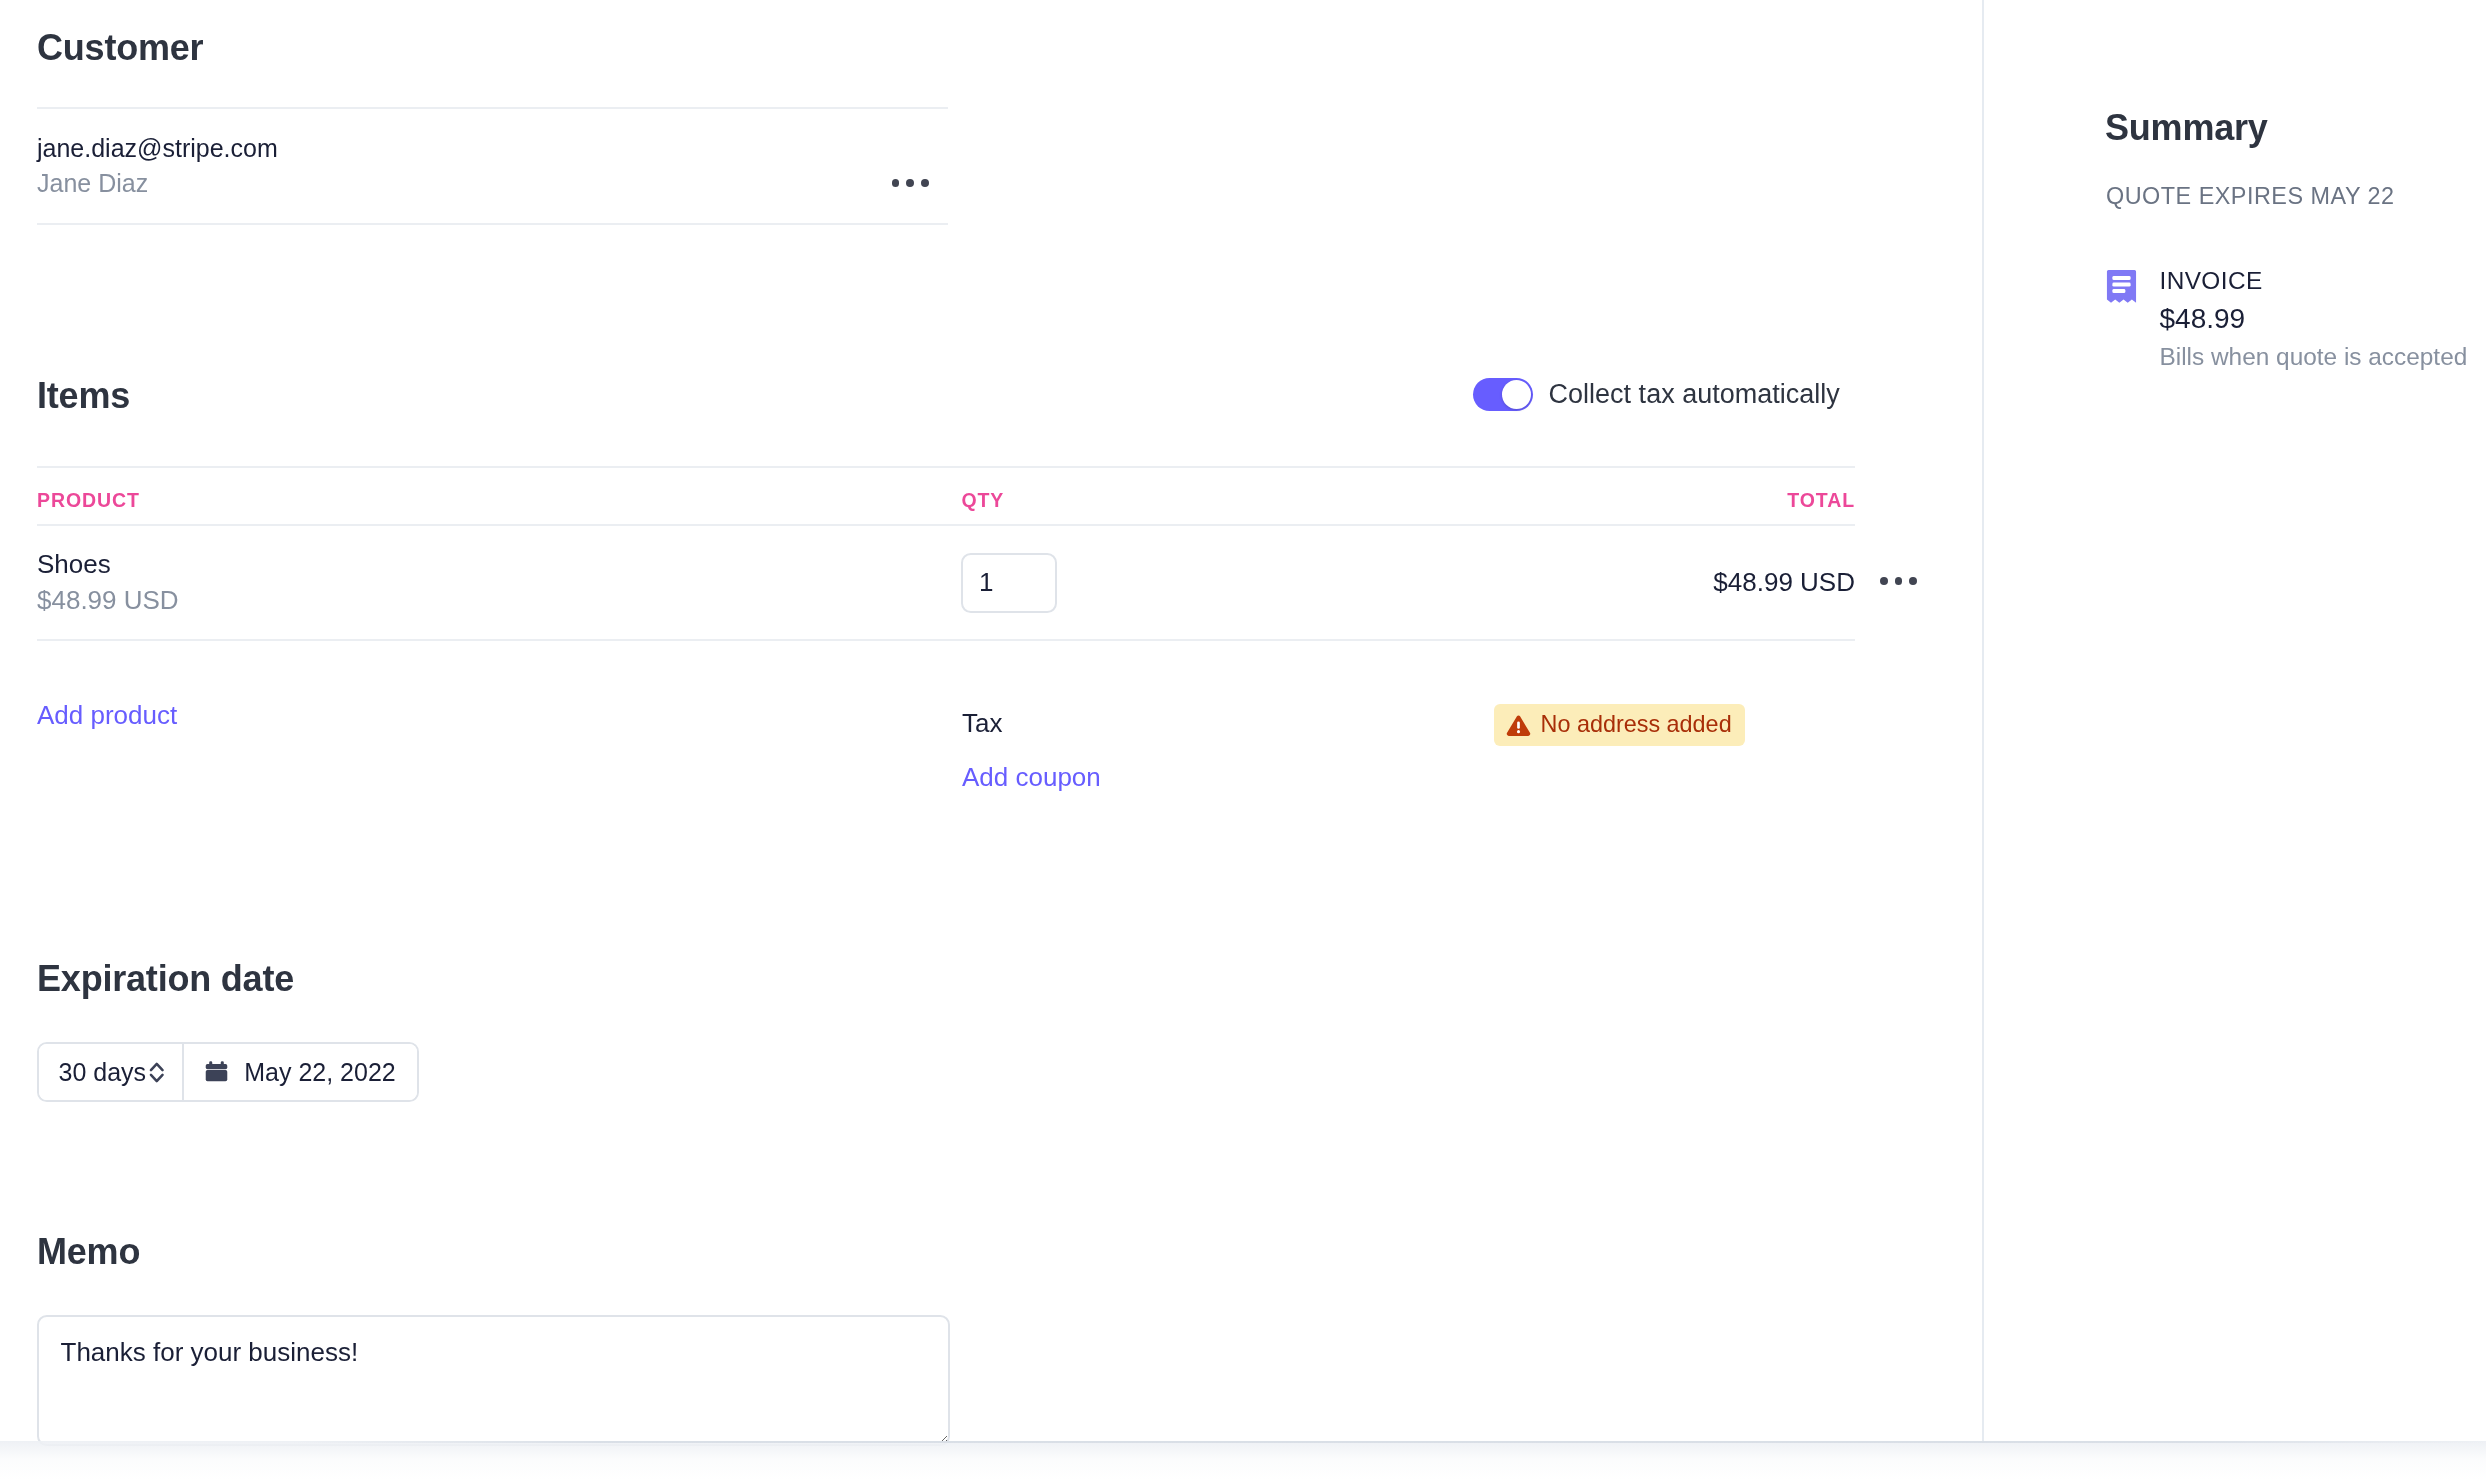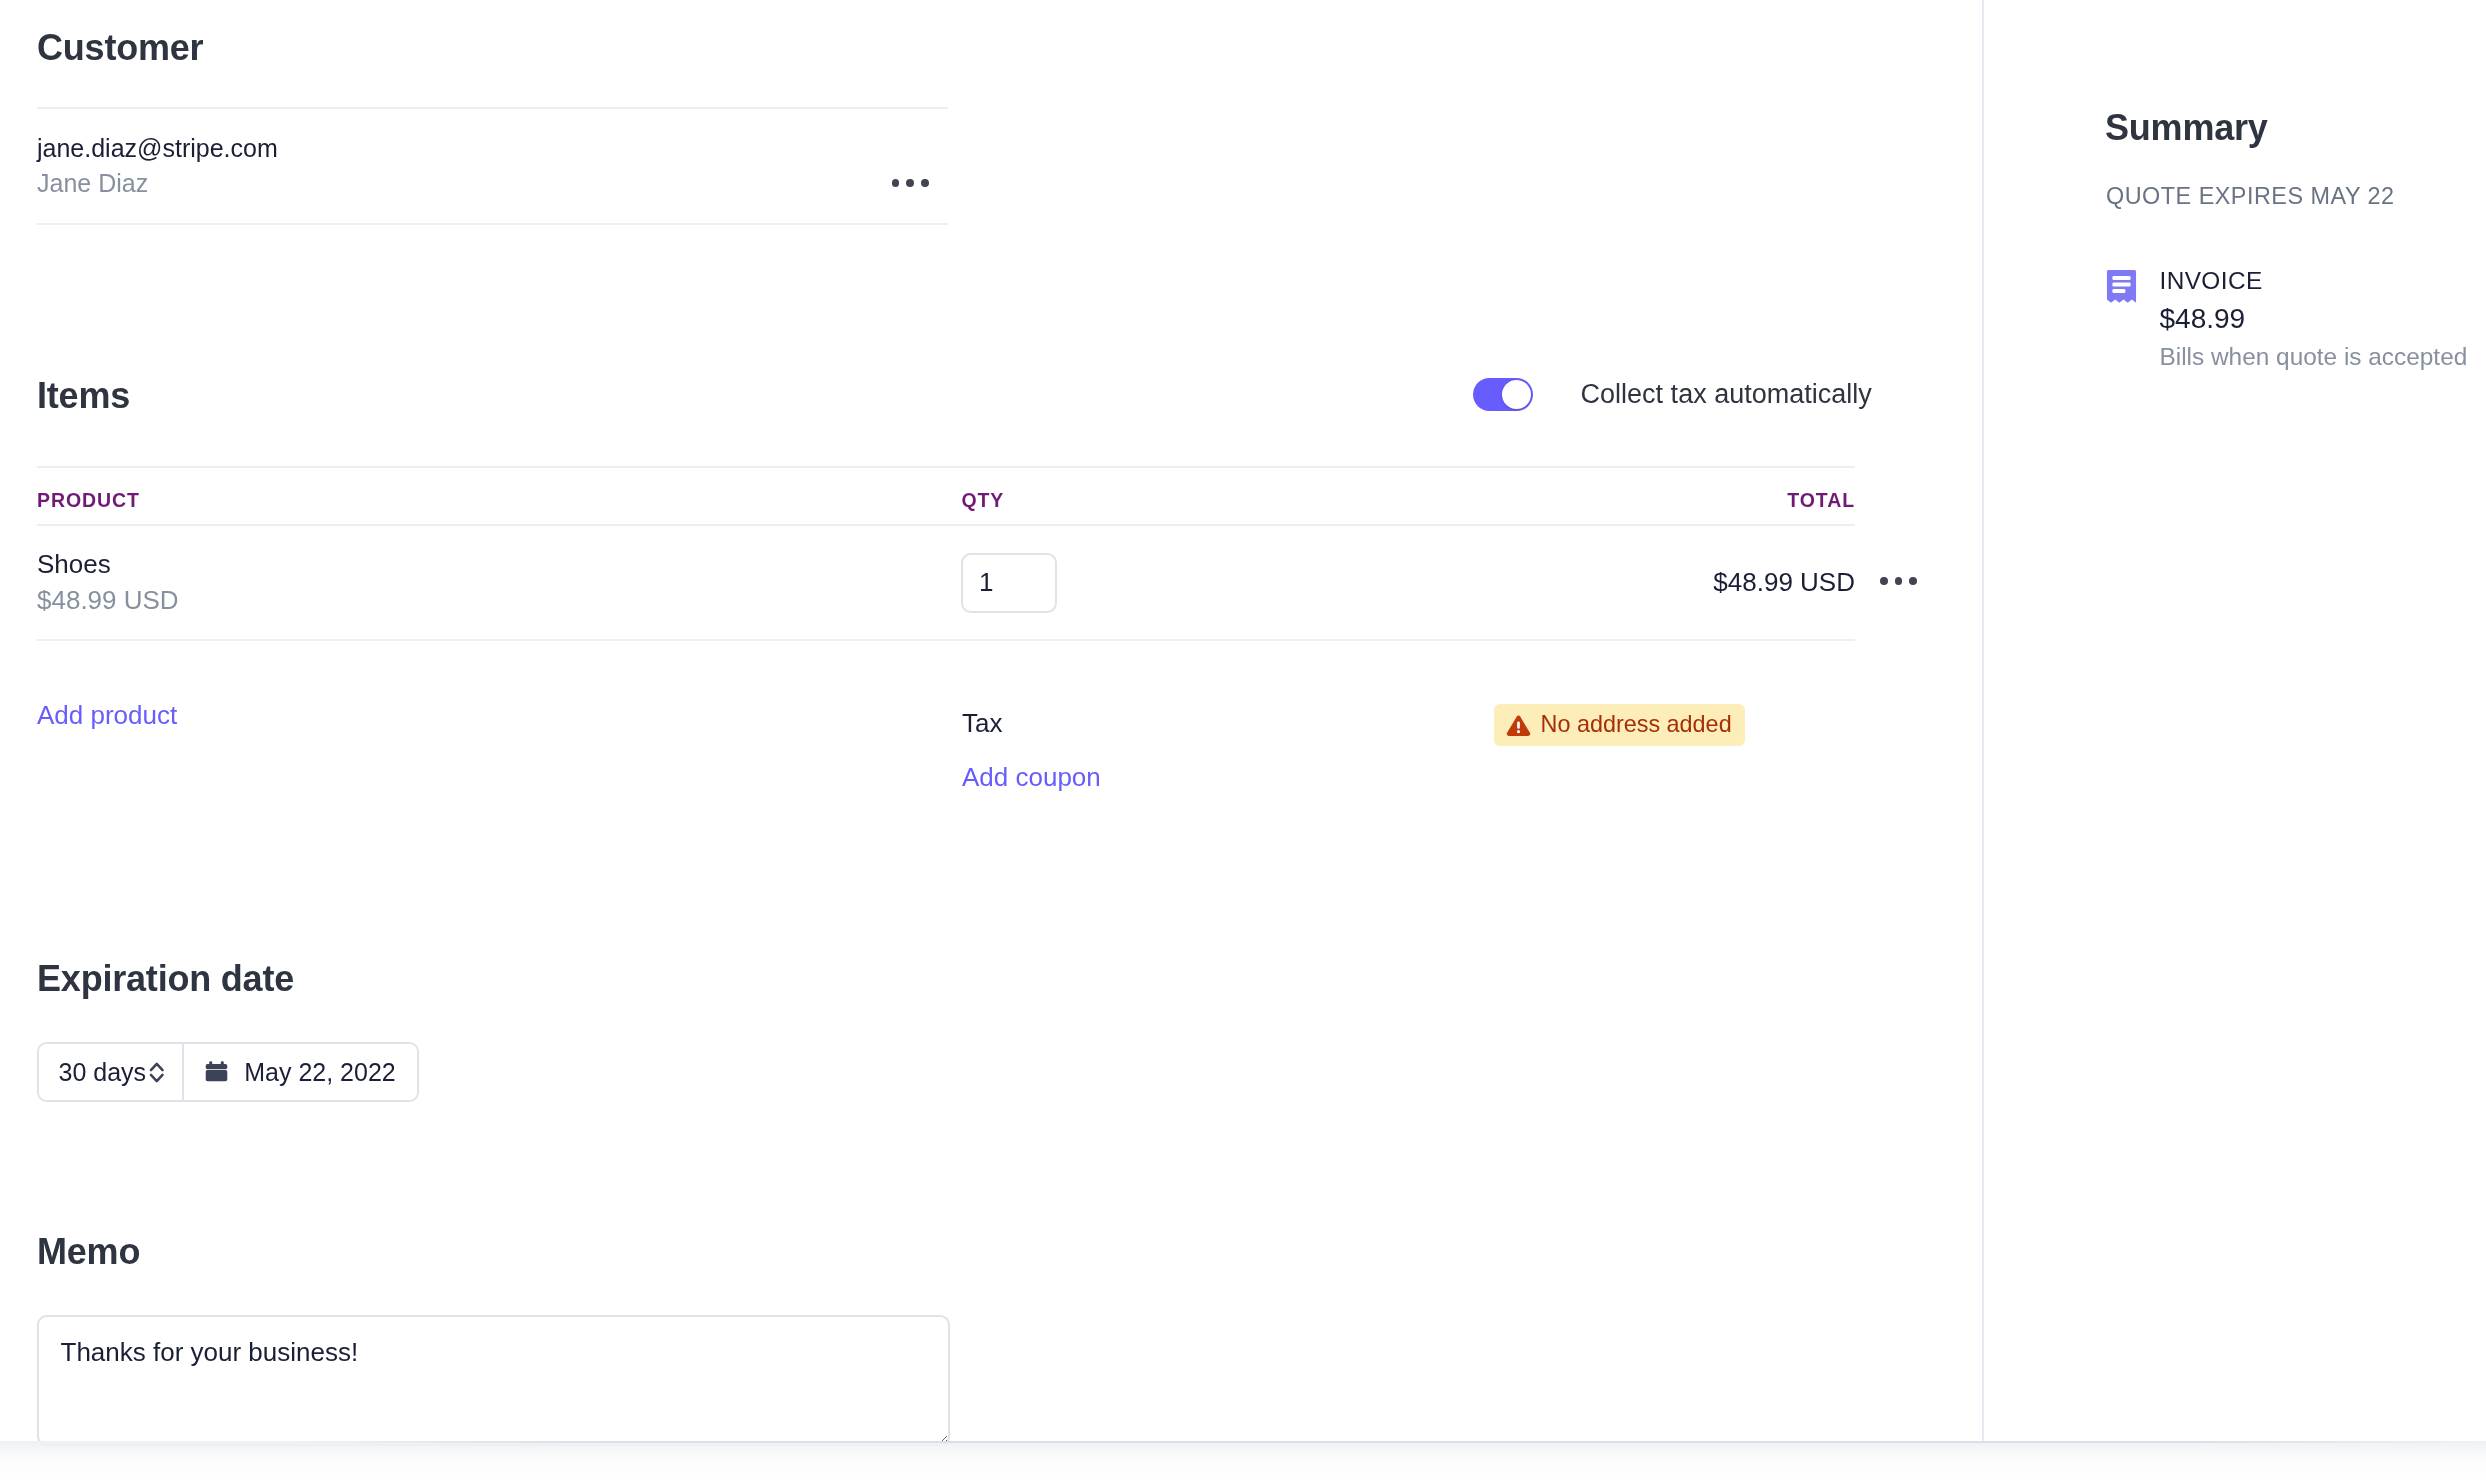--- a/index.html
+++ b/index.html
@@ -59,32 +59,32 @@
   }
   .toggle {
     width: 60px; height: 33px; border-radius: 16.6px; background: #675dff;
     position: relative; cursor: pointer; flex: none;
   }
   .toggle .knob {
     position: absolute; right: 2px; top: 2px; width: 29px; height: 29px;
     border-radius: 50%; background: #fff;
     box-shadow: 0 1px 2.9px rgba(0,0,0,.18);
   }
-  .toggle-label { font-size: 27px; color: #2e3440; white-space: nowrap; margin-left: 32px; }
+  .toggle-label { font-size: 27px; color: #2e3440; white-space: nowrap; }
 
   
   .items-table { position: absolute; left: 37px; top: 466px; width: 1818px; }
   .th-row {
     display: flex; align-items: flex-end;
     border-top: 2px solid #ebeef2; border-bottom: 2px solid #ebeef2;
     height: 60px;
   }
   .th {
     font-size: 19.5px; font-weight: 700; letter-spacing: 0.9px;
-    color: #701a75; text-transform: uppercase; padding-bottom: 11.7px;
+    color: #ec4899; text-transform: uppercase; padding-bottom: 11.7px;
   }
   .col-product { width: 925px; }
   .col-qty     { width: 683px; }
   .col-total   { width: 211px; text-align: right; }
 
   .item-row {
     display: flex; align-items: center; height: 115px;
     border-bottom: 2px solid #ebeef2; position: relative;
   }
   .prod-name  { font-size: 26px; color: #1a1f36; line-height: 1.35; }

